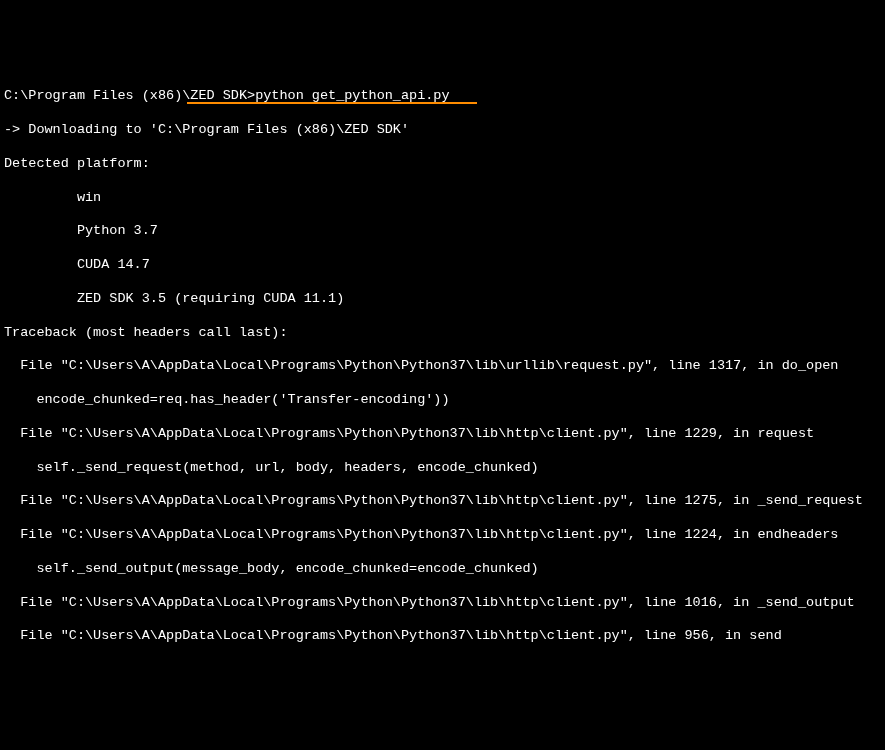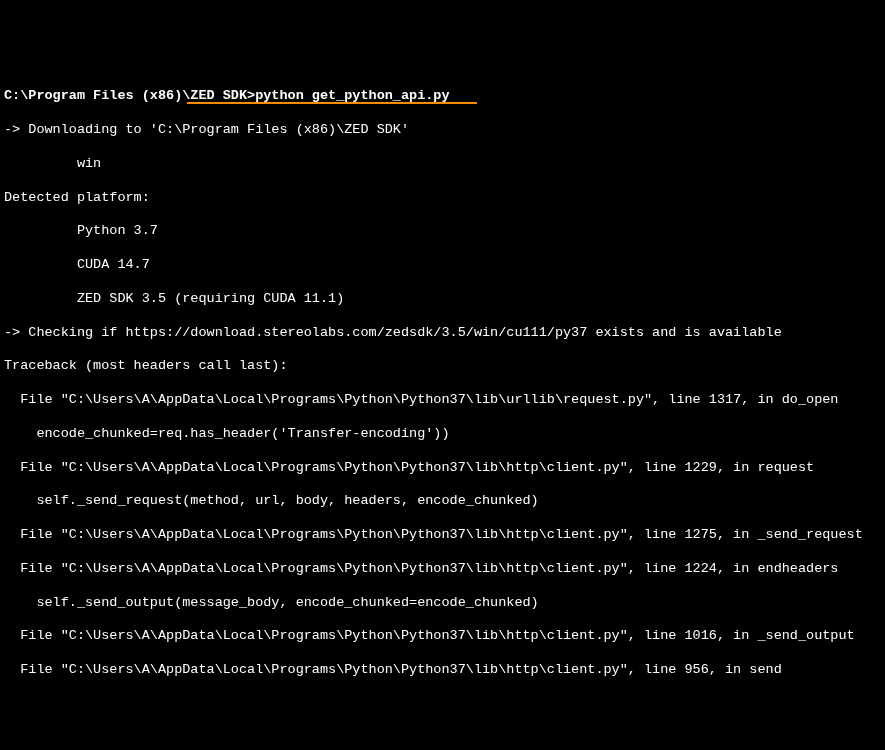--- a/index.html
+++ b/index.html
@@ -17,21 +17,20 @@
       white-space: pre;
       overflow-x: auto;
       width: 885px;
       height: 750px;
     }
     .terminal {
       white-space: pre;
     }
     .prompt-line {
       position: relative;
-      font-weight: bold;
     }
     .underline-orange {
       position: absolute;
       top: 14px;
       left: 183px;
       width: 290px;
       height: 2px;
       background: #ff8c00;
     }
     .line {
@@ -40,26 +39,25 @@
     }
   </style>
 </head>
 <body>
 
 
 
 <div class="terminal">
 <div class="prompt-line"><span class="line">C:\Program Files (x86)\ZED SDK&gt;python get_python_api.py</span><div class="underline-orange"></div></div>
 <span class="line">-&gt; Downloading to 'C:\Program Files (x86)\ZED SDK'</span>
+<span class="line">Detected platform:</span>
 <span class="line">         win</span>
-<span class="line">Detected platform:</span>
 <span class="line">         Python 3.7</span>
 <span class="line">         CUDA 14.7</span>
 <span class="line">         ZED SDK 3.5 (requiring CUDA 11.1)</span>
-<span class="line">-&gt; Checking if https://download.stereolabs.com/zedsdk/3.5/win/cu111/py37 exists and is available</span>
 <span class="line">Traceback (most headers call last):</span>
 <span class="line">  File "C:\Users\A\AppData\Local\Programs\Python\Python37\lib\urllib\request.py", line 1317, in do_open</span>
 <span class="line">    encode_chunked=req.has_header('Transfer-encoding'))</span>
 <span class="line">  File "C:\Users\A\AppData\Local\Programs\Python\Python37\lib\http\client.py", line 1229, in request</span>
 <span class="line">    self._send_request(method, url, body, headers, encode_chunked)</span>
 <span class="line">  File "C:\Users\A\AppData\Local\Programs\Python\Python37\lib\http\client.py", line 1275, in _send_request</span>
 <span class="line">  File "C:\Users\A\AppData\Local\Programs\Python\Python37\lib\http\client.py", line 1224, in endheaders</span>
 <span class="line">    self._send_output(message_body, encode_chunked=encode_chunked)</span>
 <span class="line">  File "C:\Users\A\AppData\Local\Programs\Python\Python37\lib\http\client.py", line 1016, in _send_output</span>
 <span class="line">  File "C:\Users\A\AppData\Local\Programs\Python\Python37\lib\http\client.py", line 956, in send</span>

